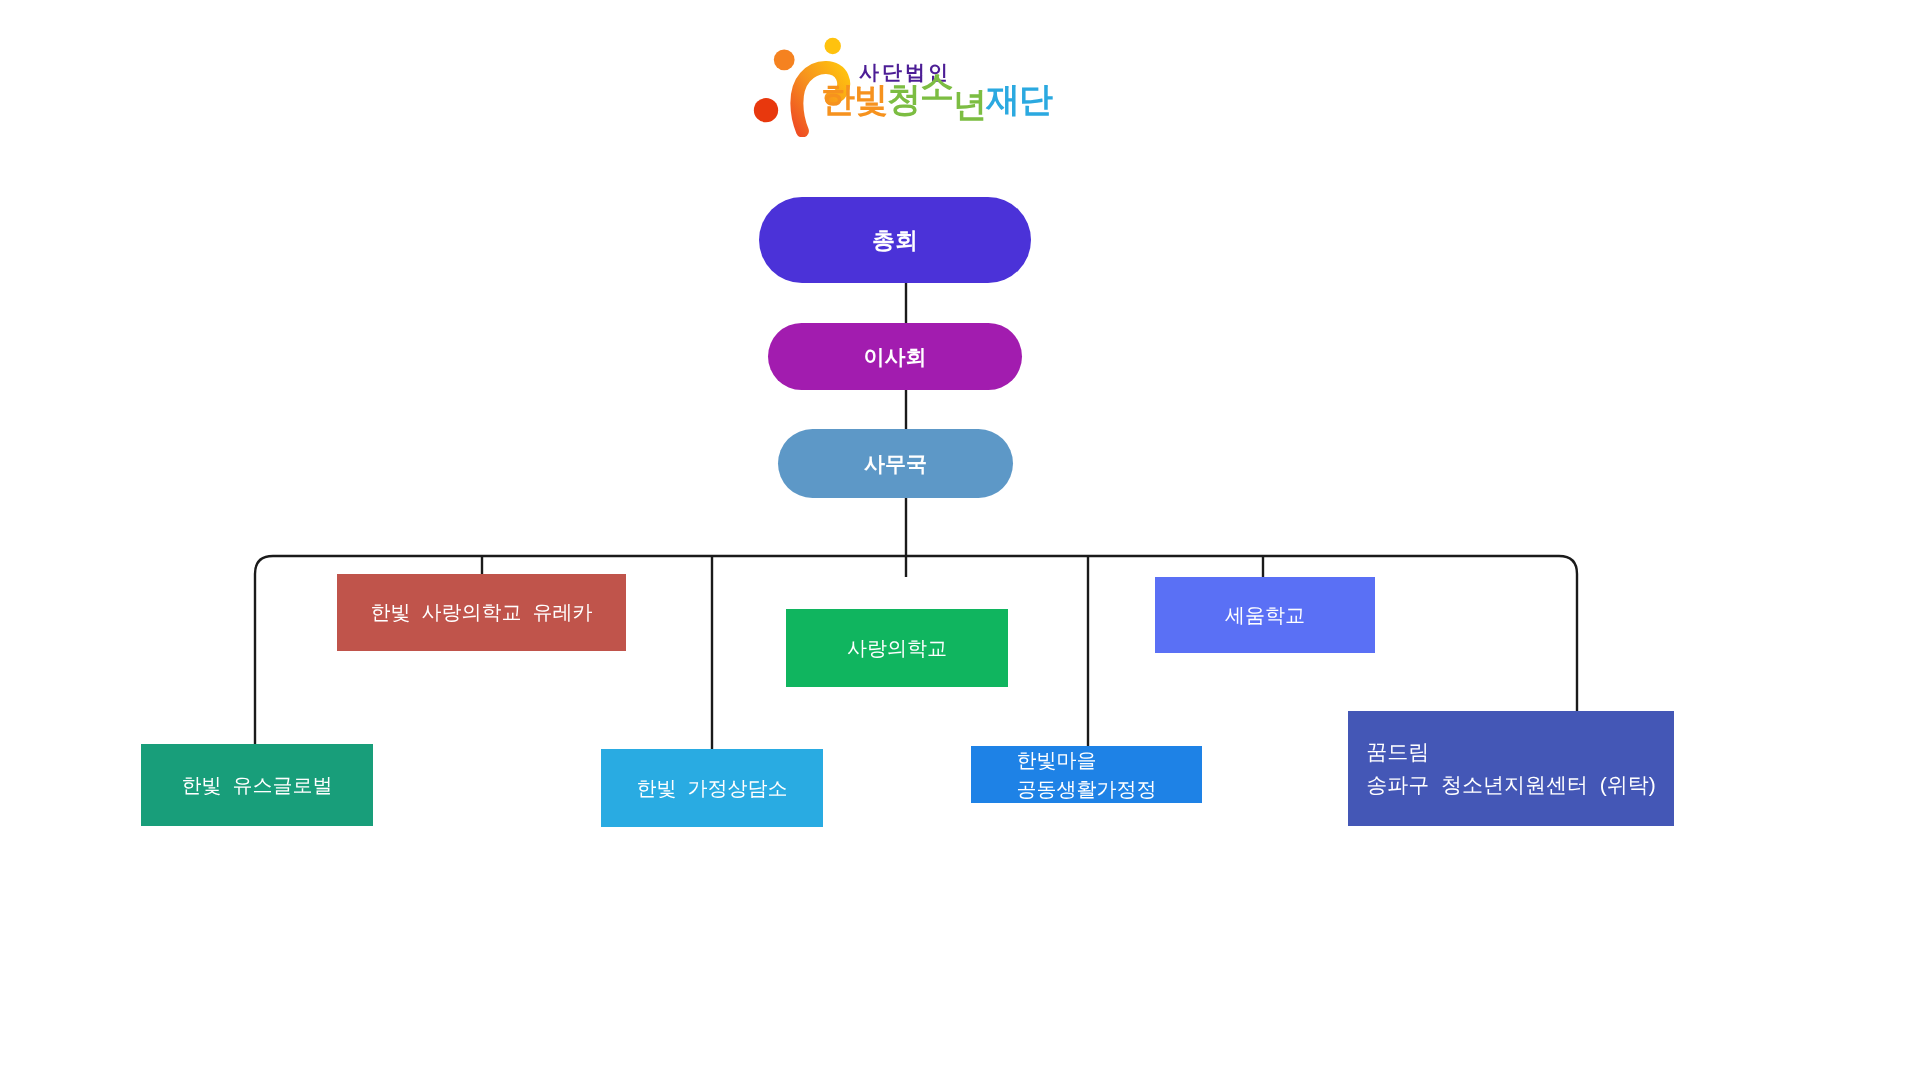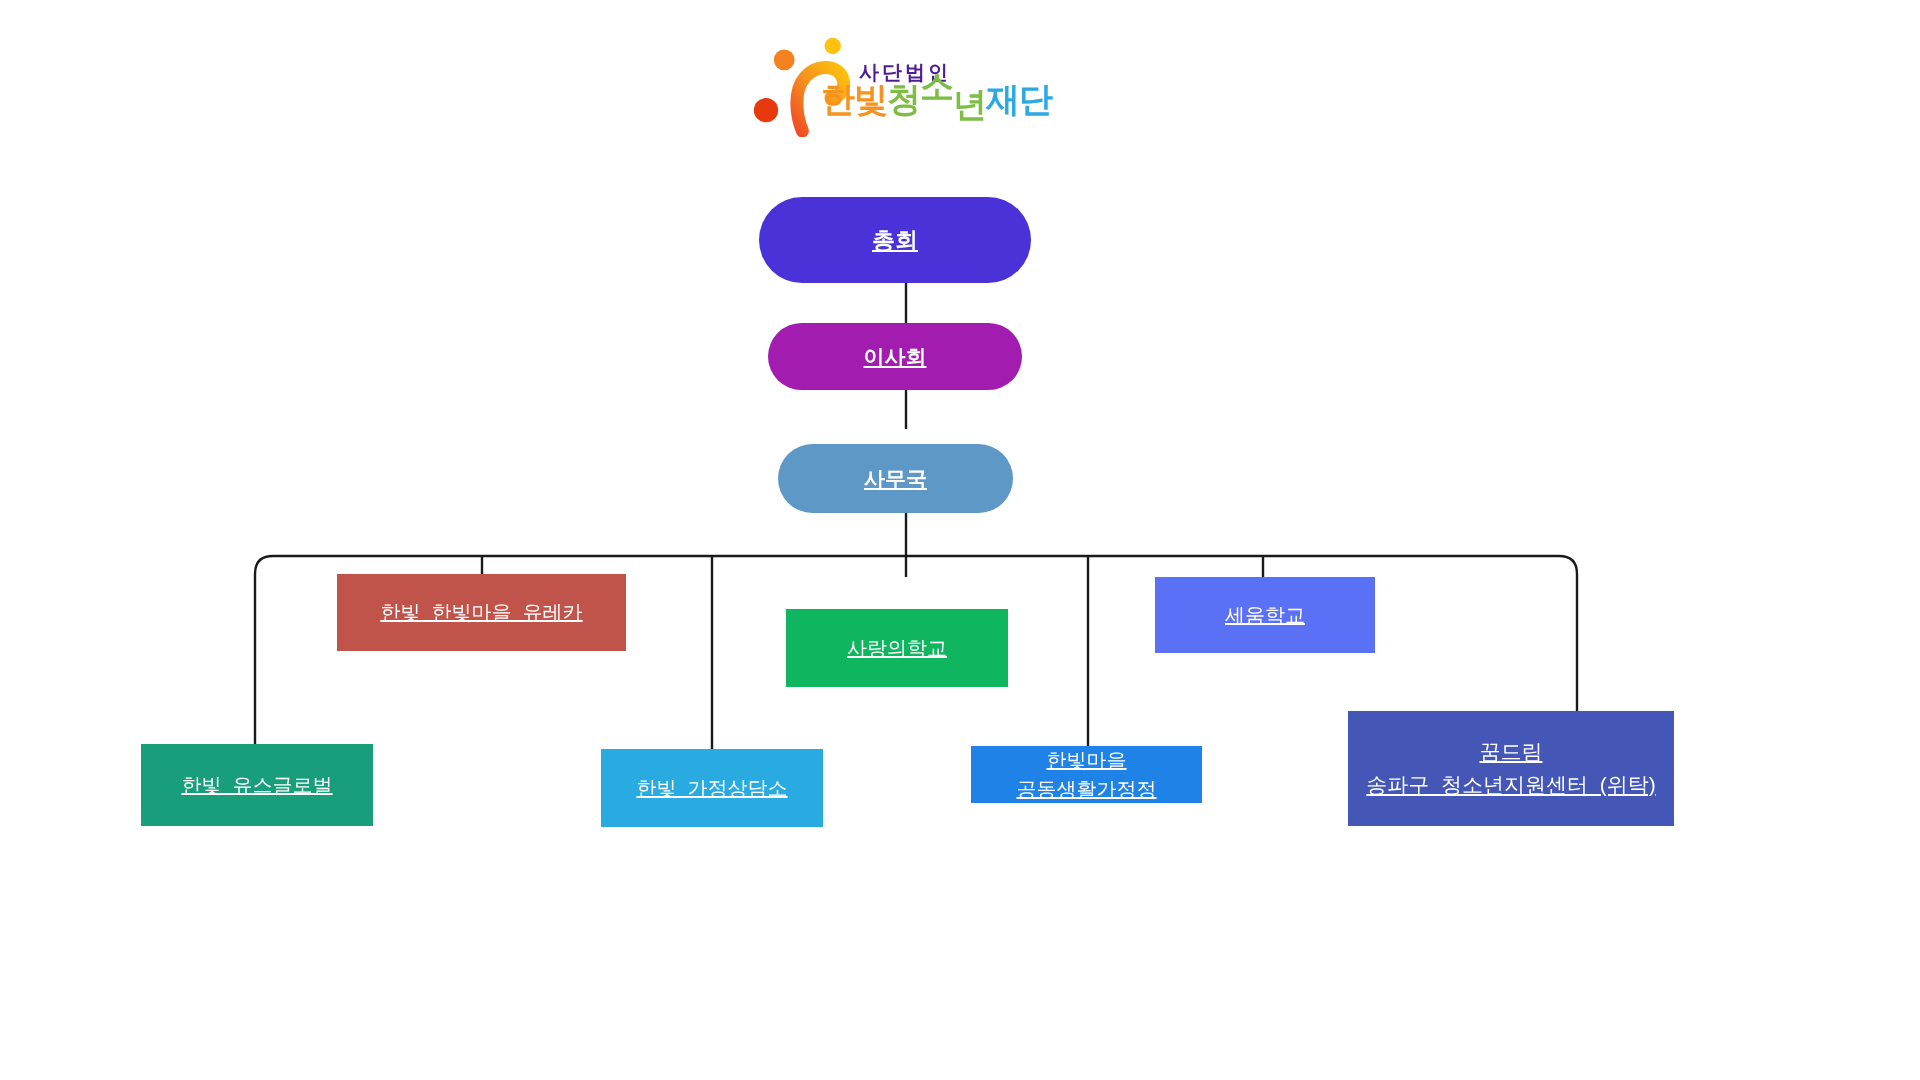--- a/index.html
+++ b/index.html
@@ -18,28 +18,28 @@
   .lg-green{color:#7CBD42;}
   .lg-green-up{color:#7CBD42;transform:translateY(-13px);}
   .lg-green-dn{color:#7CBD42;transform:translateY(5px);}
   .lg-blue{color:#2BA9E0;}
 
   
   .connectors{position:absolute;left:0;top:0;width:1920px;height:1080px;pointer-events:none;}
 
   
   .node{position:absolute;display:flex;align-items:center;justify-content:center;
-        color:#ffffff;text-align:center;box-sizing:border-box;text-decoration:underline;}
+        color:#ffffff;box-sizing:border-box;}
   .pill{font-weight:700;}
   .pill-assembly{left:759px;top:197px;width:272px;height:86px;border-radius:43px;
                  background:#4B32D8;font-size:23px;}
   .pill-board{left:768px;top:323px;width:254px;height:67px;border-radius:34px;
               background:#a21caf;font-size:21px;}
   .pill-secretariat{left:778px;top:429px;width:235px;height:69px;border-radius:35px;
-                    background:#5D98C7;font-size:21px;margin-top:15px;}
+                    background:#5D98C7;font-size:21px;}
 
   .box{font-size:20px;font-weight:400;white-space:pre-wrap;line-height:1.45;}
   .box-eureka{left:337px;top:574px;width:289px;height:77px;background:#C0544B;}
   .box-love{left:786px;top:577px;width:222px;height:78px;background:#10B55F;margin-top:32px;}
   .box-seum{left:1155px;top:577px;width:220px;height:76px;background:#5A70F5;}
   .box-youth{left:141px;top:744px;width:232px;height:82px;background:#189E7A;}
   .box-family{left:601px;top:749px;width:222px;height:78px;background:#29ABE2;}
   .box-village{left:971px;top:746px;width:231px;height:57px;background:#1E82E6;}
   .box-dream{left:1348px;top:711px;width:326px;height:115px;background:#4457B6;font-size:21px;line-height:1.55;}
 </style>
@@ -78,21 +78,21 @@
       <path d="M712 749 V556"></path>
       <path d="M1088 746 V556"></path>
       <path d="M1263 577 V556"></path>
     </g>
   </svg>
 
   <div class="node pill pill-assembly">총회</div>
   <div class="node pill pill-board">이사회</div>
   <div class="node pill pill-secretariat">사무국</div>
 
-  <div class="node box box-eureka">한빛  한빛마을  유레카</div>
+  <div class="node box box-eureka">한빛  사랑의학교  유레카</div>
   <div class="node box box-love">사랑의학교</div>
   <div class="node box box-seum">세움학교</div>
   <div class="node box box-youth">한빛  유스글로벌</div>
   <div class="node box box-family">한빛  가정상담소</div>
   <div class="node box box-village">한빛마을
 공동생활가정정</div>
   <div class="node box box-dream">꿈드림
 송파구  청소년지원센터  (위탁)</div>
 
 </div>

